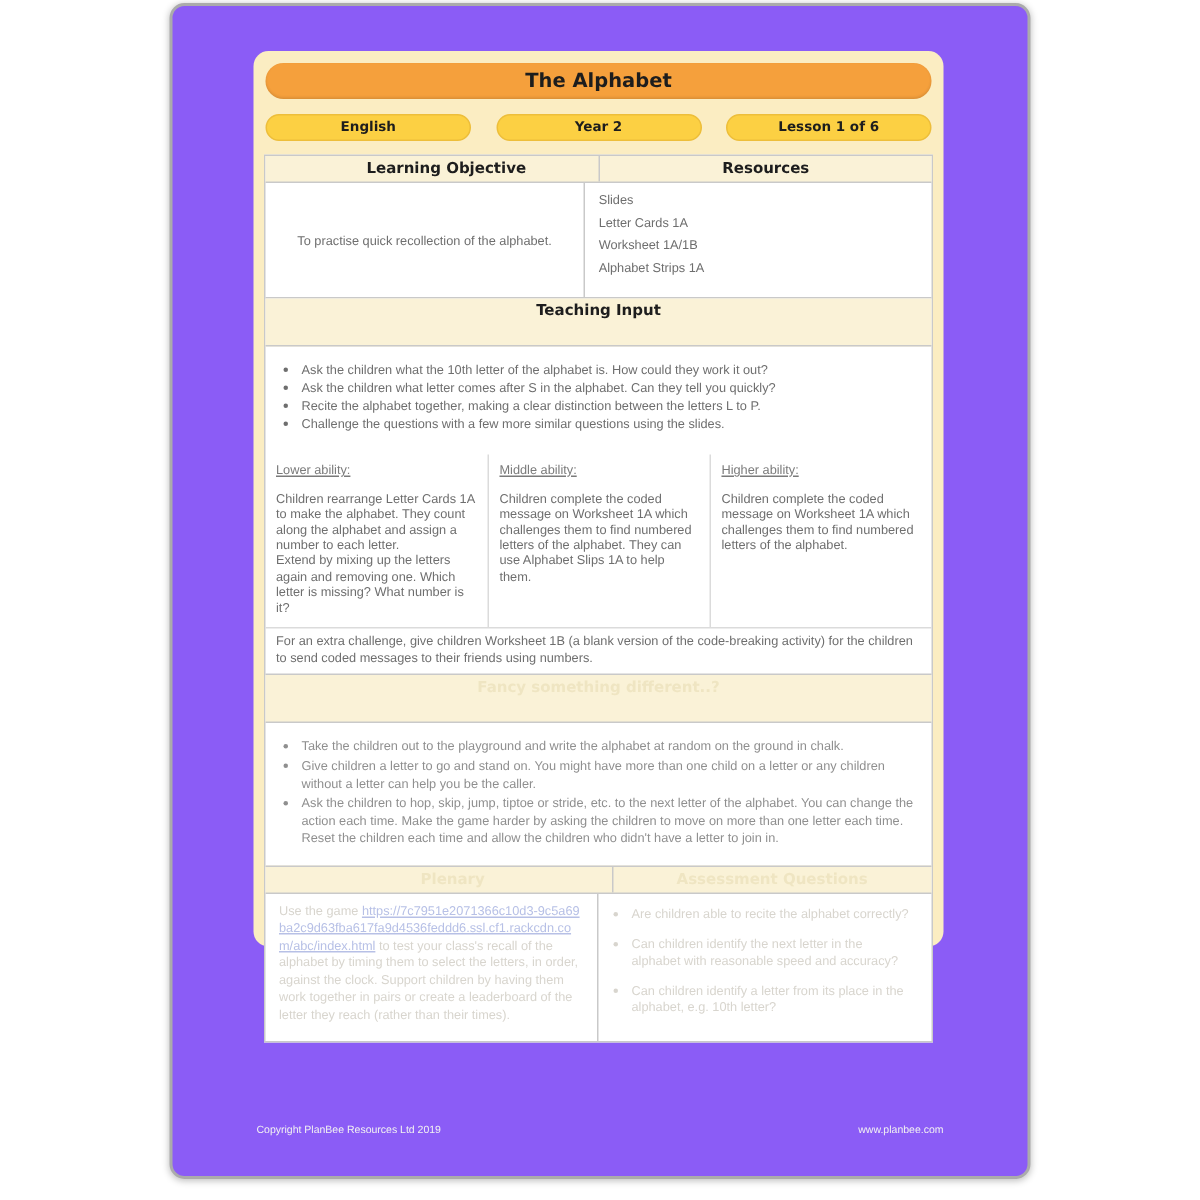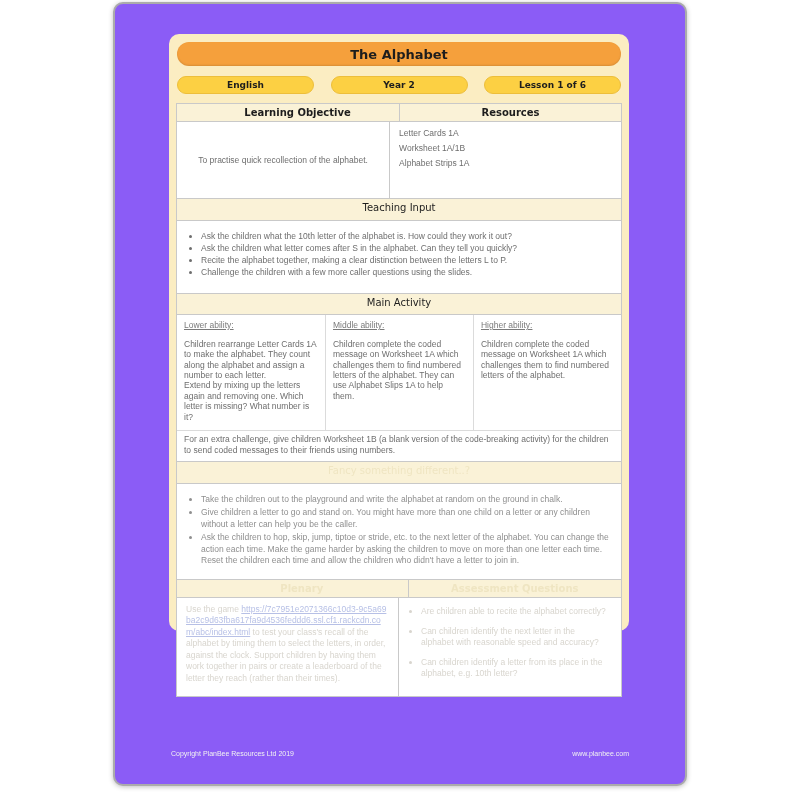--- a/index.html
+++ b/index.html
@@ -31,21 +31,21 @@
   .hdr-cell.left{width:48%;border-right:1px solid var(--line);margin-left:19px;}
   .hdr-cell.right{width:52%;}
   .lo-row{display:flex;border-bottom:1px solid var(--line);}
   .lo-cell{width:48%;border-right:1px solid var(--line);display:flex;align-items:center;
        justify-content:center;text-align:center;font-size:8.5px;color:var(--body);
        min-height:76px;padding:4px 14px;}
   .res-cell{width:52%;padding:3px 9px;}
   .res-list{list-style:none;margin:0;padding:0;font-size:8.5px;color:var(--body);}
   .res-list li{padding:2.5px 0;}
   .band{background:var(--band);border-bottom:1px solid var(--line);text-align:center;
-       font-family:"DejaVu Sans", sans-serif;font-weight:normal;font-size:10px;padding:3px 0;height:22px;}
+       font-family:"DejaVu Sans", sans-serif;font-weight:bold;font-size:10px;padding:3px 0;height:32px;}
   .bullets{margin:0;padding:10px 10px 10px 24px;font-size:8.5px;color:var(--body);
        line-height:1.3;}
   .bullets li{margin:0 0 1px 0;}
   .ti-bullets{min-height:72px;}
   .cols{display:flex;border-bottom:1px solid var(--line2);}
   .col{width:33.33%;padding:5px 7px 8px 7px;font-size:8.5px;color:var(--body);min-height:96px;}
   .col + .col{border-left:1px solid var(--line2);}
   .col-title{text-decoration:underline;margin-bottom:9px;color:#7a7a7a;}
   .col-text{white-space:pre-line;line-height:1.22;}
   .extra-row{padding:3px 7px 5px 7px;font-size:8.5px;color:var(--body);line-height:1.3;
@@ -93,37 +93,37 @@
 
       <div class="hdr-row">
         <div class="hdr-cell left">Learning Objective</div>
         <div class="hdr-cell right">Resources</div>
       </div>
 
       <div class="lo-row">
         <div class="lo-cell">To practise quick recollection of the alphabet.</div>
         <div class="res-cell">
           <ul class="res-list">
+              <li>Slides</li>
               <li>Letter Cards 1A</li>
               <li>Worksheet 1A/1B</li>
               <li>Alphabet Strips 1A</li>
             </ul>
         </div>
       </div>
 
       <div class="band">Teaching Input</div>
 
       <ul class="bullets ti-bullets">
           <li>Ask the children what the 10th letter of the alphabet is. How could they work it out?</li>
           <li>Ask the children what letter comes after S in the alphabet. Can they tell you quickly?</li>
           <li>Recite the alphabet together, making a clear distinction between the letters L to P.</li>
-          <li>Challenge the children with a few more caller questions using the slides.</li>
+          <li>Challenge the questions with a few more similar questions using the slides.</li>
         </ul>
 
-      <div class="band" style="border-top:1px solid var(--line);">Main Activity</div>
 
       <div class="cols">
         <div class="col">
           <div class="col-title">Lower ability:</div>
           <div class="col-text">Children rearrange Letter Cards 1A to make the alphabet. They count along the alphabet and assign a number to each letter.
 Extend by mixing up the letters again and removing one. Which letter is missing? What number is it?</div>
         </div>
         <div class="col">
           <div class="col-title">Middle ability:</div>
           <div class="col-text">Children complete the coded message on Worksheet 1A which challenges them to find numbered letters of the alphabet. They can use Alphabet Slips 1A to help them.</div>

